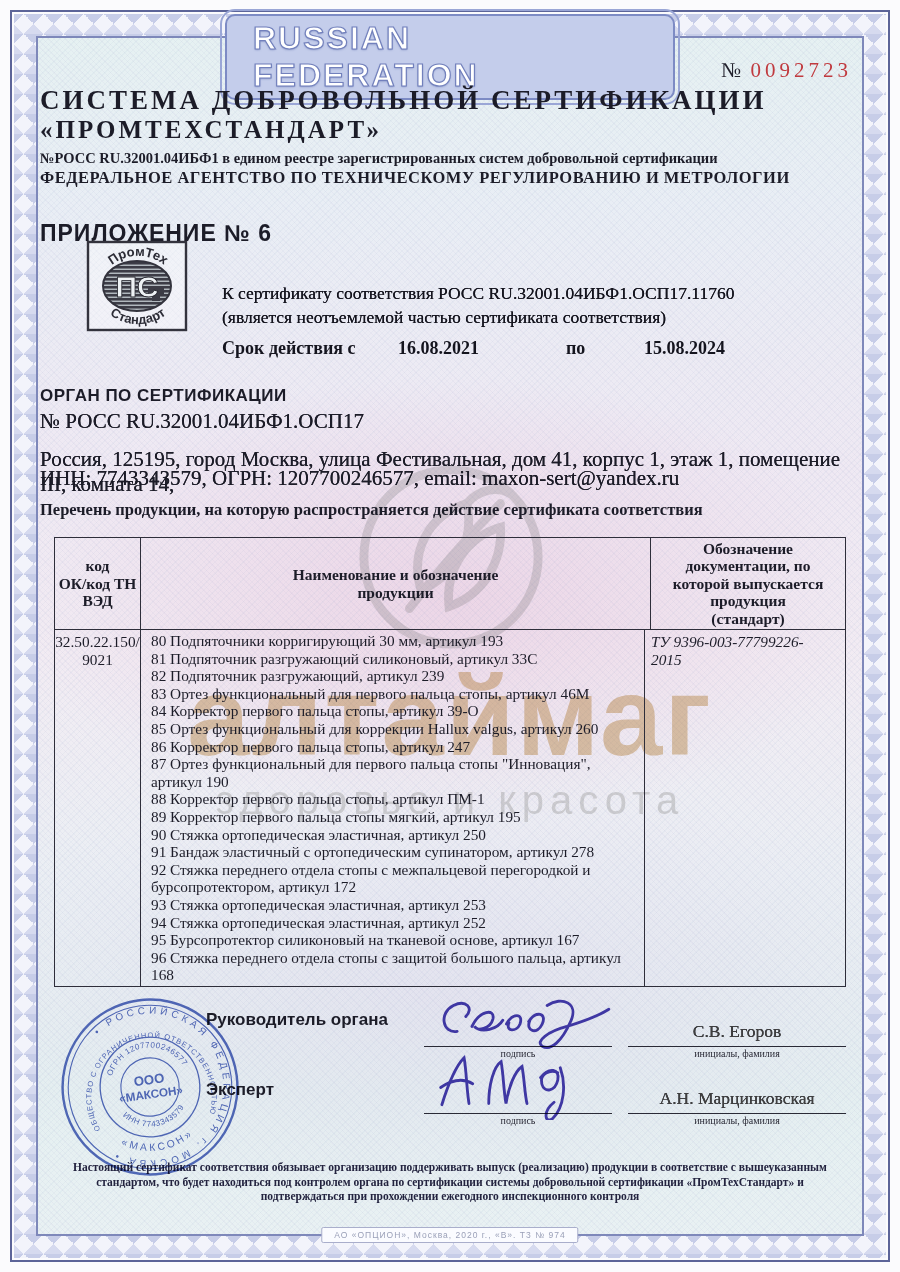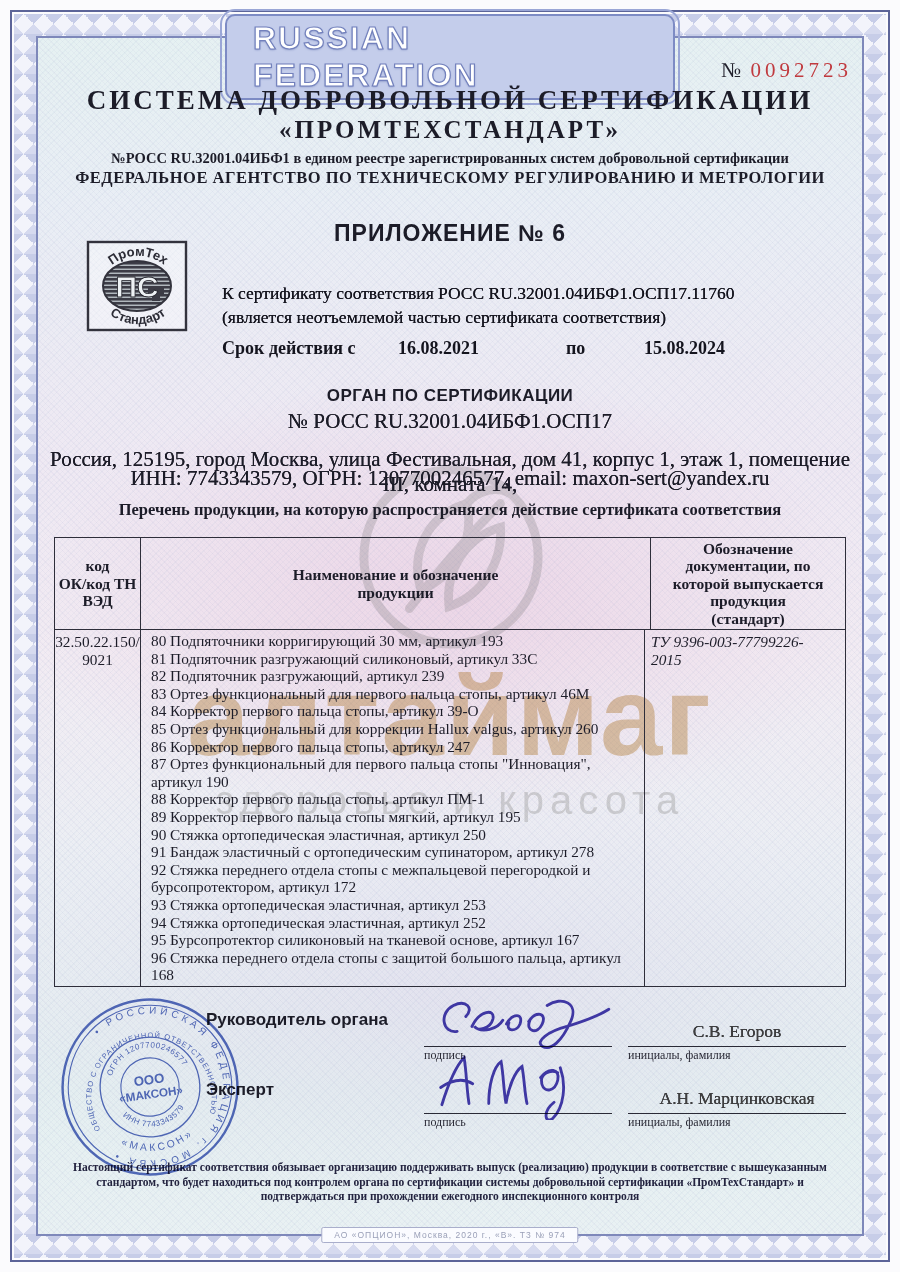--- a/index.html
+++ b/index.html
@@ -52,21 +52,21 @@
     outline:2px solid #9aa6d6;outline-offset:3px;
     padding:4px 26px;
     font-family:"Liberation Sans",sans-serif;font-weight:bold;font-size:32px;letter-spacing:2px;
     color:#ffffff;-webkit-text-stroke:1.2px #7280bc;
     text-shadow:0 1px 2px rgba(90,106,170,0.6);
   }
   .cert-number{
     position:absolute;z-index:2;top:58px;right:48px;font-size:21px;letter-spacing:2px;color:#22222e;
   }
   .cert-number b{color:#c03a3f;font-weight:normal;letter-spacing:4px;}
-  .t-center{position:absolute;z-index:2;left:40px;right:40px;text-align:center;}
+  .t-center{position:absolute;z-index:2;left:40px;right:40px;}
   .title1{top:85px;font-size:27px;font-weight:bold;letter-spacing:3px;}
   .title2{top:116px;font-size:25px;font-weight:bold;letter-spacing:3px;}
   .registry{top:150px;font-size:14.5px;font-weight:bold;}
   .agency{top:168px;font-size:16.5px;font-weight:bold;letter-spacing:0.5px;}
   .appendix-title{top:220px;font-family:"Liberation Sans",sans-serif;font-weight:bold;font-size:23px;letter-spacing:1px;}
   
   .logo{position:absolute;z-index:2;left:86px;top:240px;}
   
   .ref{position:absolute;z-index:2;left:222px;font-size:17.5px;color:#14141e;text-shadow:0 0 0.4px #14141e;}
   .ref1{top:283px;} .ref2{top:307px;}
@@ -98,21 +98,21 @@
   .item{font-size:15.3px;line-height:17.6px;text-align:left;}
   
   .sig-role{position:absolute;z-index:2;left:206px;font-family:"Liberation Sans",sans-serif;font-weight:bold;font-size:17px;}
   .role1{top:1010px;} .role2{top:1080px;}
   .sigline{position:absolute;z-index:2;border-bottom:1.4px solid #2a2a36;text-align:center;}
   .sl1{left:424px;top:1001px;width:188px;height:45px;}
   .sl2{left:424px;top:1068px;width:188px;height:45px;}
   .nl1{left:628px;top:1001px;width:218px;height:45px;}
   .nl2{left:628px;top:1068px;width:218px;height:45px;}
   .sig-name{position:absolute;bottom:4px;left:0;right:0;font-size:17.5px;color:#404040;text-shadow:0 0 0.3px #14141e;}
-  .caption{position:absolute;z-index:2;font-size:12px;color:#2a2a36;}
+  .caption{position:absolute;z-index:2;text-align:center;font-size:10px;color:#2a2a36;}
   .cap-s1{left:424px;top:1048px;width:188px;}
   .cap-s2{left:424px;top:1115px;width:188px;}
   .cap-n1{left:628px;top:1048px;width:218px;}
   .cap-n2{left:628px;top:1115px;width:218px;}
   .sig-ink{position:absolute;z-index:3;mix-blend-mode:multiply;}
   .ink1{left:430px;top:994px;}
   .ink2{left:432px;top:1050px;}
   
   .stamp{position:absolute;z-index:3;left:56px;top:993px;width:188px;height:188px;opacity:0.85;mix-blend-mode:multiply;transform:rotate(-8deg);}
   

